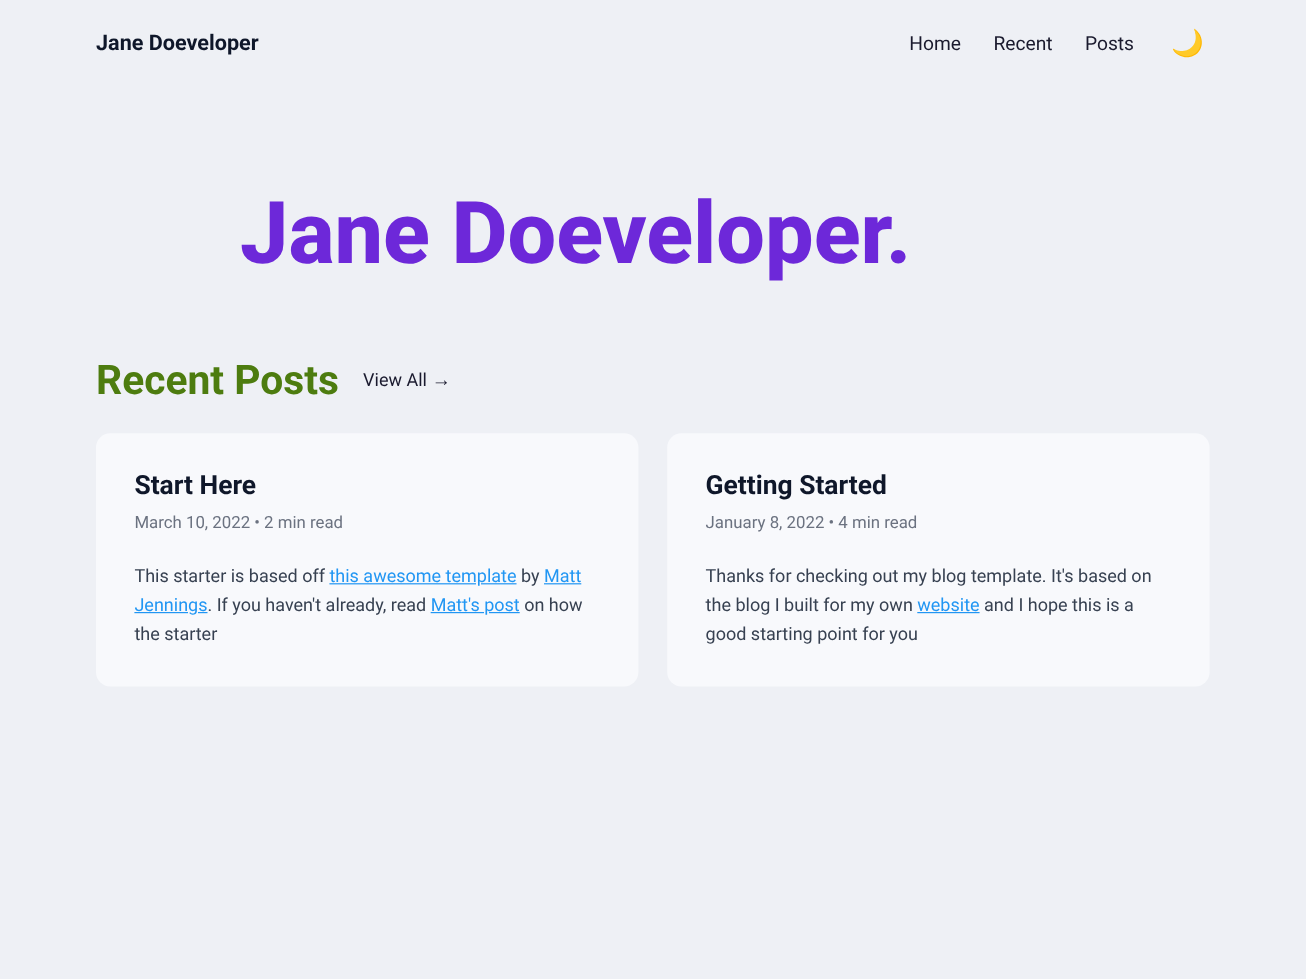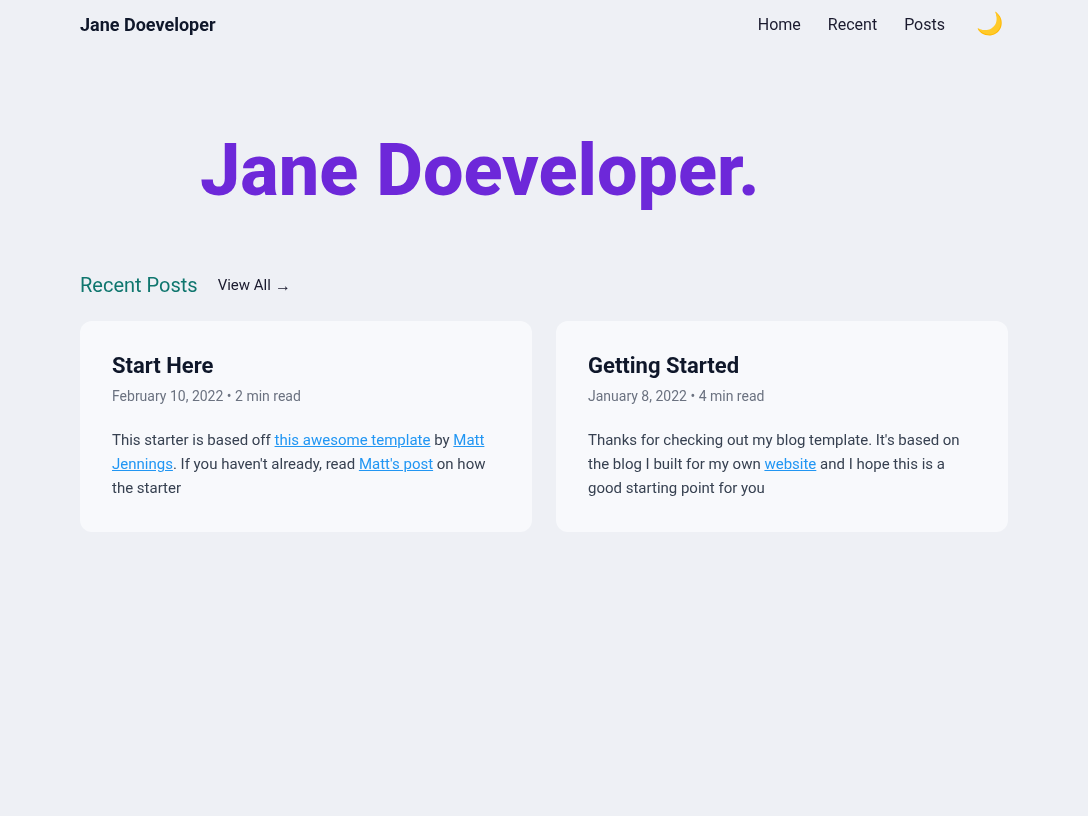--- a/index.html
+++ b/index.html
@@ -14,21 +14,21 @@
       color: #1a1a2e;
       min-height: 816px;
       width: 1088px;
     }
 
     
     nav {
       display: flex;
       align-items: center;
       justify-content: space-between;
-      padding: 6px 80px;
+      padding: 18px 80px;
       background-color: #eef0f5;
     }
 
     .nav-logo {
       font-size: 18px;
       font-weight: 700;
       color: #0f172a;
       text-decoration: none;
     }
 
@@ -82,23 +82,23 @@
     }
 
     .recent-posts-header {
       display: flex;
       align-items: center;
       gap: 20px;
       margin-bottom: 24px;
     }
 
     .recent-posts-title {
-      font-size: 20px;
-      font-weight: 400;
-      color: #0f766e;
+      font-size: 34px;
+      font-weight: 700;
+      color: #4d7c0f;
     }
 
     .view-all-link {
       display: flex;
       align-items: center;
       gap: 4px;
       font-size: 15px;
       color: #1a1a2e;
       text-decoration: none;
       font-weight: 400;
@@ -175,21 +175,21 @@
       <span>View All</span>
       <span class="view-all-arrow">→</span>
     </a>
   </div>
 
   <div class="posts-grid">
 
     <div class="post-card">
       <h3 class="post-title">Start Here</h3>
       <div class="post-meta">
-        <span>February 10, 2022</span>
+        <span>March 10, 2022</span>
         <span> • </span>
         <span>2 min read</span>
       </div>
       <p class="post-excerpt">
         <span>This starter is based off </span><a href="#"><span>this awesome template</span></a><span> by </span><a href="#"><span>Matt Jennings</span></a><span>. If you haven't already, read </span><a href="#"><span>Matt's post</span></a><span> on how the starter</span>
       </p>
     </div>
 
     <div class="post-card">
       <h3 class="post-title">Getting Started</h3>

